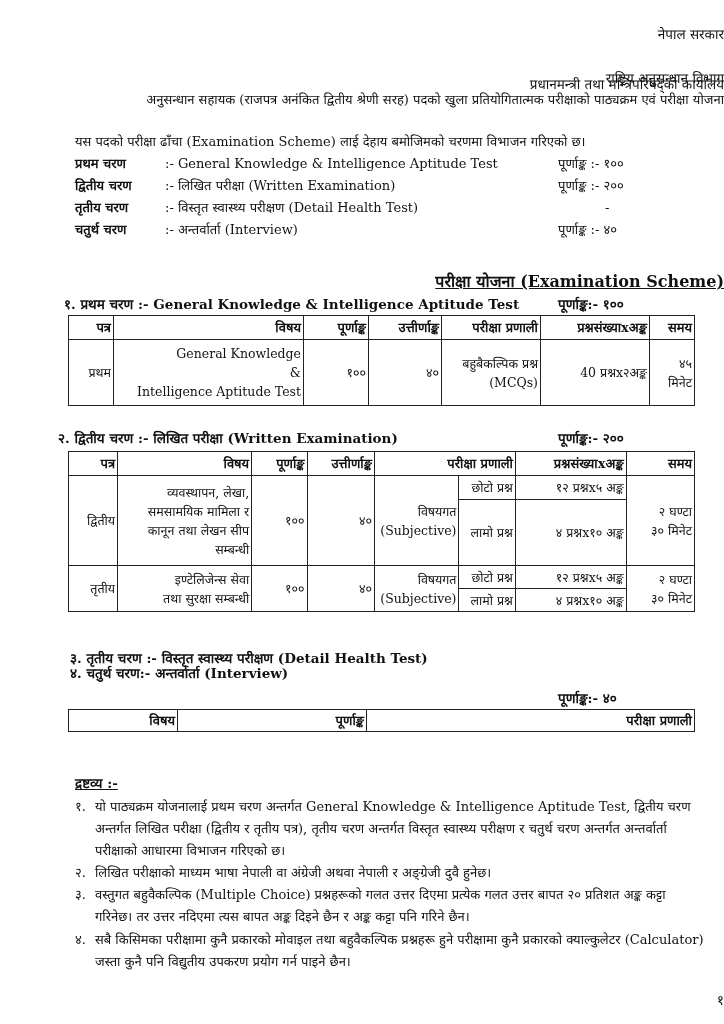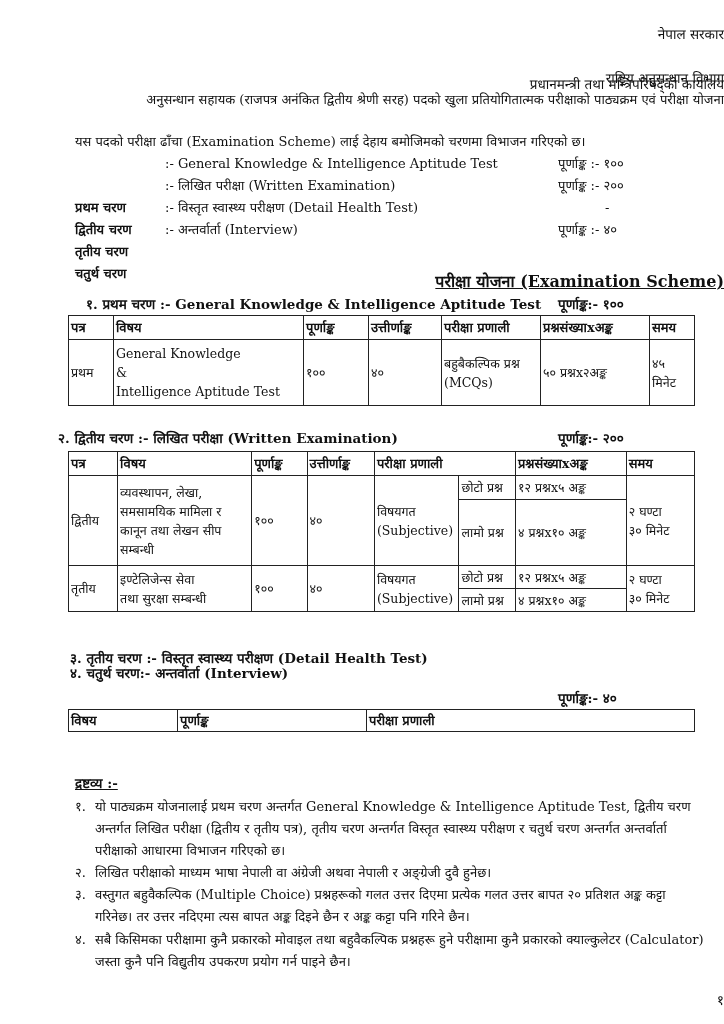--- a/index.html
+++ b/index.html
@@ -4,24 +4,24 @@
 <style>
   html, body { margin:0; padding:0; background:#ffffff; }
   body { width:724px; height:1024px; position:relative; overflow:hidden;
          font-family:"DejaVu Serif","Liberation Serif",serif; color:#111; font-size:13px; }
   .abs { position:absolute; }
   .center { text-align:right; left:0; width:724px; }
   .hdr { font-size:13.5px; line-height:20px; }
   .bold { font-weight:bold; }
   .u { text-decoration:underline; }
   table { border-collapse:collapse; position:absolute; }
-  td, th { border:1px solid #222; text-align:left; vertical-align:middle; font-size:12.5px; padding:0 2px; line-height:19px; }
+  td, th { border:1px solid #222; text-align:right; vertical-align:middle; font-size:12.5px; padding:0 2px; line-height:19px; }
   th { font-weight:bold; font-size:13px; }
   .scheme-row { position:absolute; left:75px; width:640px; height:22px; font-size:13px; line-height:22px; }
-  .scheme-row .lbl { position:absolute; left:0; font-weight:bold;margin-top:44px; }
+  .scheme-row .lbl { position:absolute; left:0; font-weight:bold; }
   .scheme-row .desc { position:absolute; left:90px; }
   .scheme-row .marks { position:absolute; left:483px; }
   .sec { font-weight:bold; font-size:13.5px; line-height:20px; }
   .note { position:absolute; left:75px; width:630px; font-size:13px; line-height:22px; }
   .note .num { position:absolute; left:0; }
   .note .txt { margin-left:20px; display:block; }
 </style>
 </head>
 <body>
 
@@ -48,21 +48,21 @@
   <span class="marks" style="left:530px;">-</span>
 </div>
 <div class="scheme-row" style="top:219px;text-align:center;">
   <span class="lbl">चतुर्थ चरण</span>
   <span class="desc">:- अन्तर्वार्ता (Interview)</span>
   <span class="marks">पूर्णाङ्क :- ४०</span>
 </div>
 
 <div class="abs center bold u" style="top:270px;font-size:16px;">परीक्षा योजना (Examination Scheme)</div>
 
-<div class="abs sec" style="top:294px;left:86px;">१.  प्रथम चरण :- General Knowledge &amp; Intelligence Aptitude Test</div>
+<div class="abs sec" style="top:294px;left:64px;">१.  प्रथम चरण :- General Knowledge &amp; Intelligence Aptitude Test</div>
 <div class="abs sec" style="top:294px;left:558px;">पूर्णाङ्क:- १००</div>
 
 <table style="top:315px;left:68px;width:627px;">
   <tbody>
       <tr style="height:24px;">
     <th style="width:40px;">पत्र</th>
     <th style="width:185px;">विषय</th>
     <th style="width:60px;">पूर्णाङ्क</th>
     <th style="width:68px;">उत्तीर्णाङ्क</th>
     <th style="width:94px;">परीक्षा प्रणाली</th>
@@ -75,21 +75,21 @@
       <div>General Knowledge</div>
       <div>&amp;</div>
       <div>Intelligence Aptitude Test</div>
     </td>
     <td>१००</td>
     <td>४०</td>
     <td>
       <div>बहुबैकल्पिक प्रश्न</div>
       <div>(MCQs)</div>
     </td>
-    <td>५० प्रश्नx२अङ्क</td>
+    <td>40 प्रश्नx२अङ्क</td>
     <td>४५ मिनेट</td>
   </tr>
 </tbody>
   </table>
 
 <div class="abs sec" style="top:428px;left:58px;">२.  द्वितीय चरण :- लिखित परीक्षा (Written Examination)</div>
 <div class="abs sec" style="top:428px;left:558px;">पूर्णाङ्क:- २००</div>
 
 <table style="top:451px;left:68px;width:627px;">
   <tbody>

